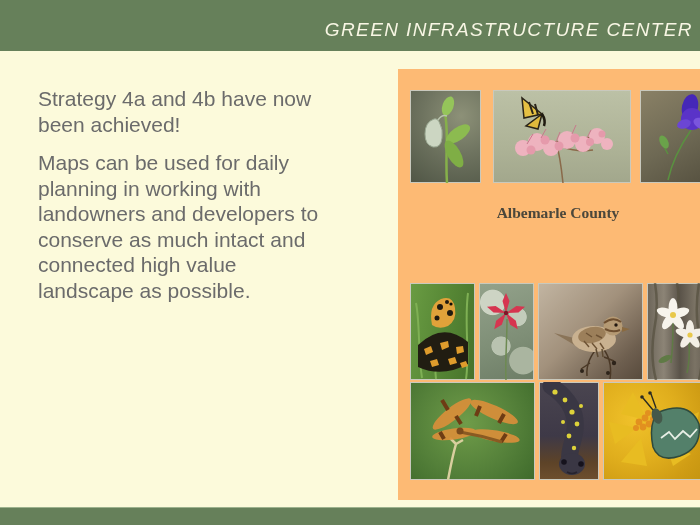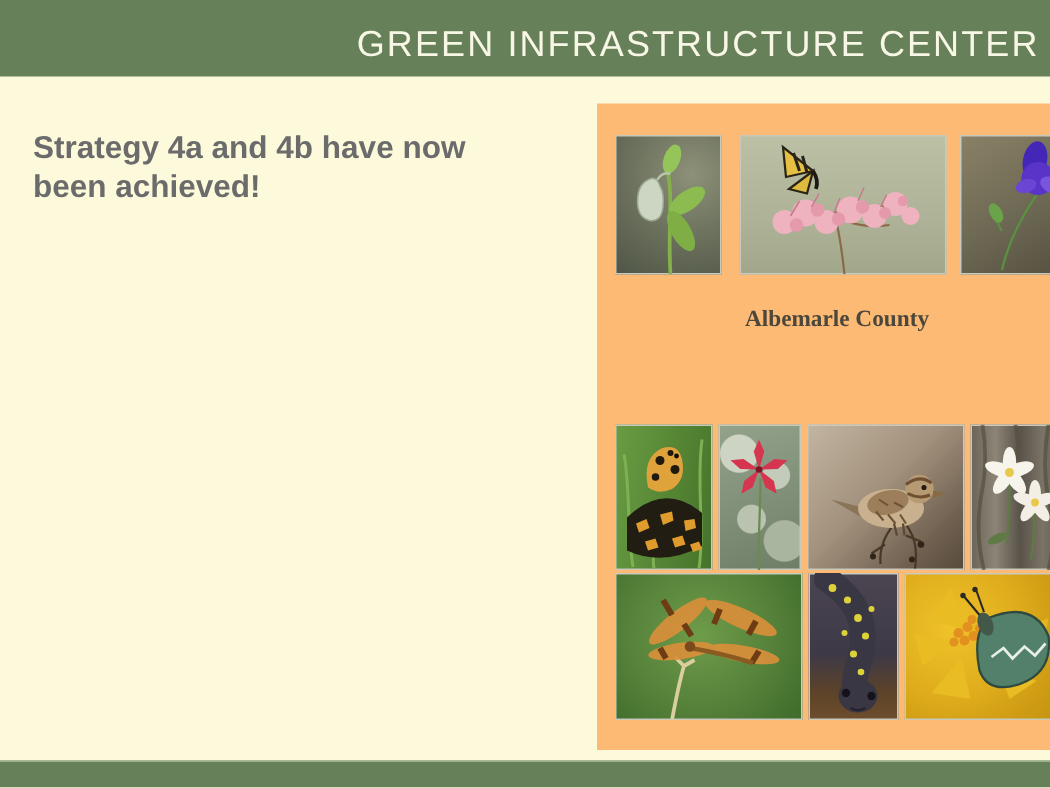--- a/index.html
+++ b/index.html
@@ -13,35 +13,35 @@
 
   
   .topbar{
     position:absolute;top:0;left:0;width:700px;height:51px;
     background:var(--header-green,#66805A);
     display:flex;align-items:center;justify-content:flex-end;
     box-sizing:border-box;padding-right:7px;padding-top:8px;
   }
   .topbar-title{
     color:var(--header-text-color,#F8F6E4);
-    font-size:24px;letter-spacing:1.4px;font-weight:400;
+    font-size:19px;letter-spacing:1.4px;font-weight:400;font-style:italic;
   }
   .bottombar{
     position:absolute;bottom:0;left:0;width:700px;height:18px;
     background:var(--header-green,#66805A);
     border-top:1px solid #9db28d;box-sizing:border-box;
   }
 
   
   .text-col{
     position:absolute;left:22px;top:86px;width:305px;
     color:var(--body-text-gray,#6B6B6B);
     font-size:21px;line-height:25.5px;
   }
-  .text-col p{margin:0 0 13px 0;font-weight:bold;}
+  .text-col p{margin:0 0 13px 16px;}
 
   
   .cover{
     position:absolute;left:366px;top:69px;width:320px;height:431px;
     background:#fdba74;box-sizing:border-box;margin-left:32px;
   }
   .photo{
     position:relative;overflow:hidden;margin:0;padding:0;
     outline:1px solid #c9c9bd;outline-offset:-1px;
   }
@@ -93,20 +93,21 @@
 <body>
 
 <div class="slide">
 
   <header class="topbar">
     <span class="topbar-title">GREEN INFRASTRUCTURE CENTER</span>
   </header>
 
   <section class="text-col">
     <p>Strategy 4a and 4b have now been achieved!</p>
+    <p>Maps can be used for daily planning in working with landowners and developers to conserve as much intact and connected high value landscape as possible.</p>
   </section>
 
   <section class="cover">
 
     <div class="cover-top-row">
 
       <figure class="photo p1">
         <svg viewBox="0 0 71 93" preserveAspectRatio="none">
           <path d="M37 93 C35 62 39 42 35 24" stroke="#86b04a" stroke-width="2.5" fill="none"></path>
           <ellipse cx="48" cy="44" rx="14" ry="6.5" fill="#8cbb50" transform="rotate(-35 48 44)"></ellipse>

